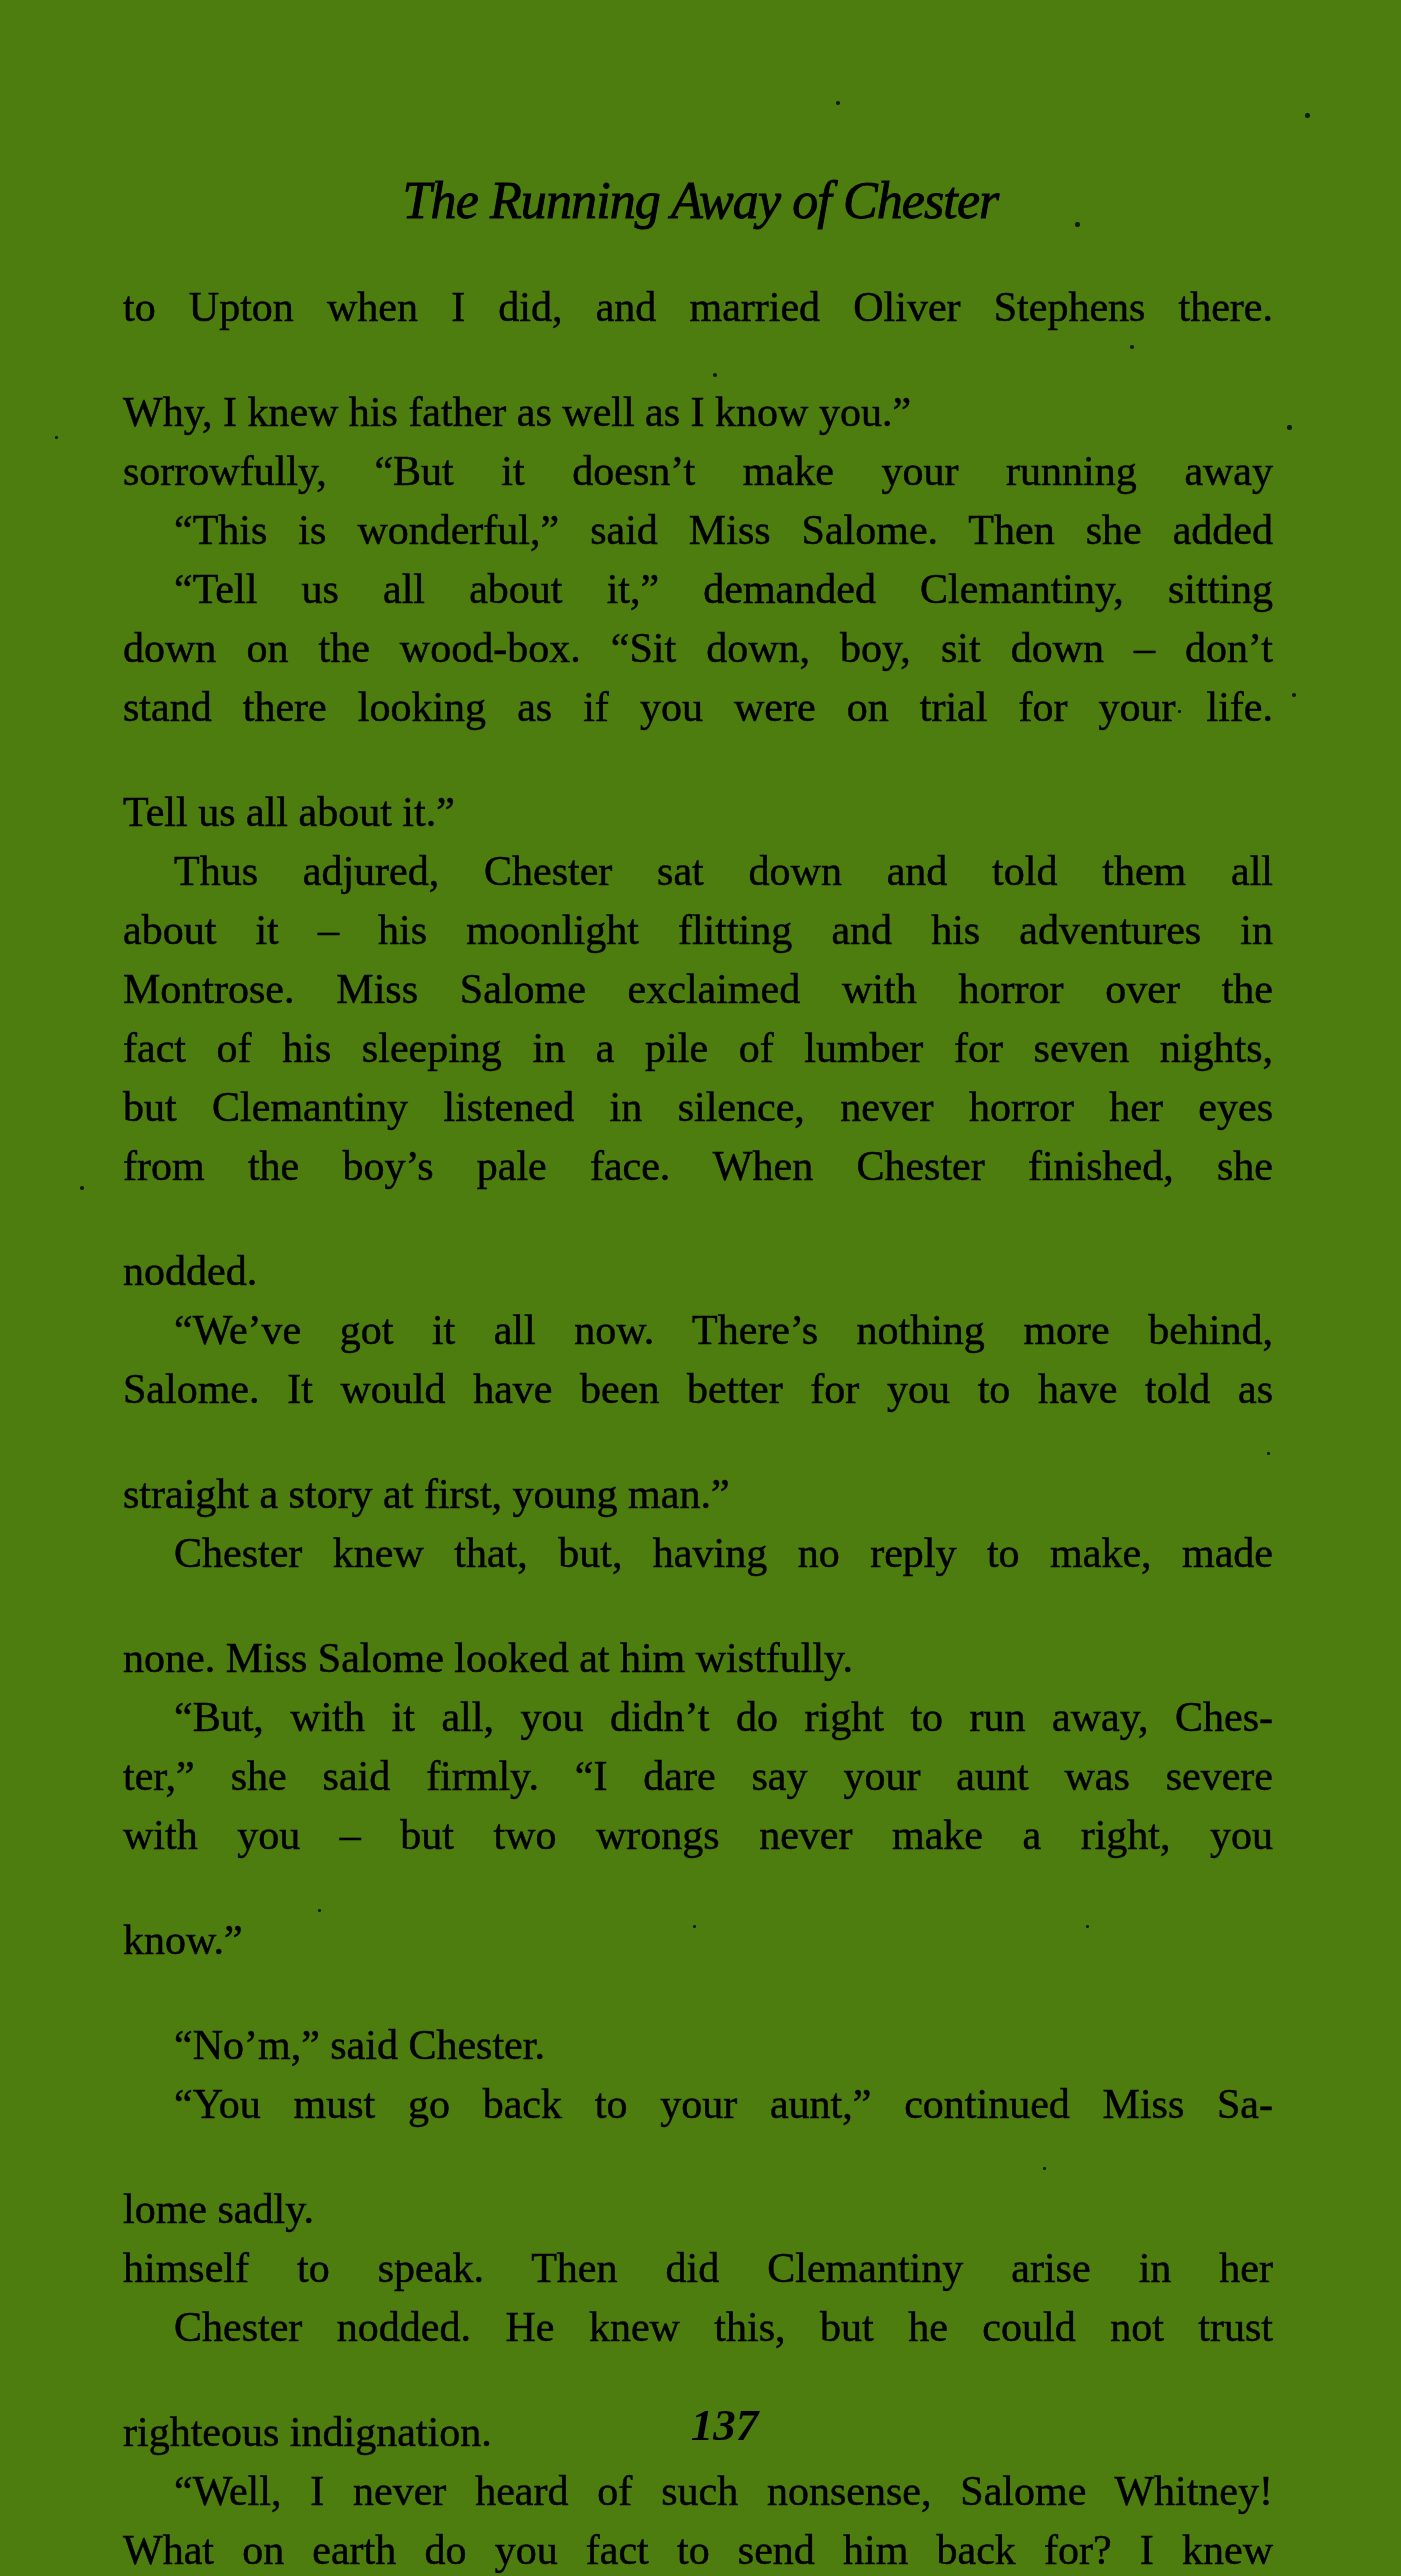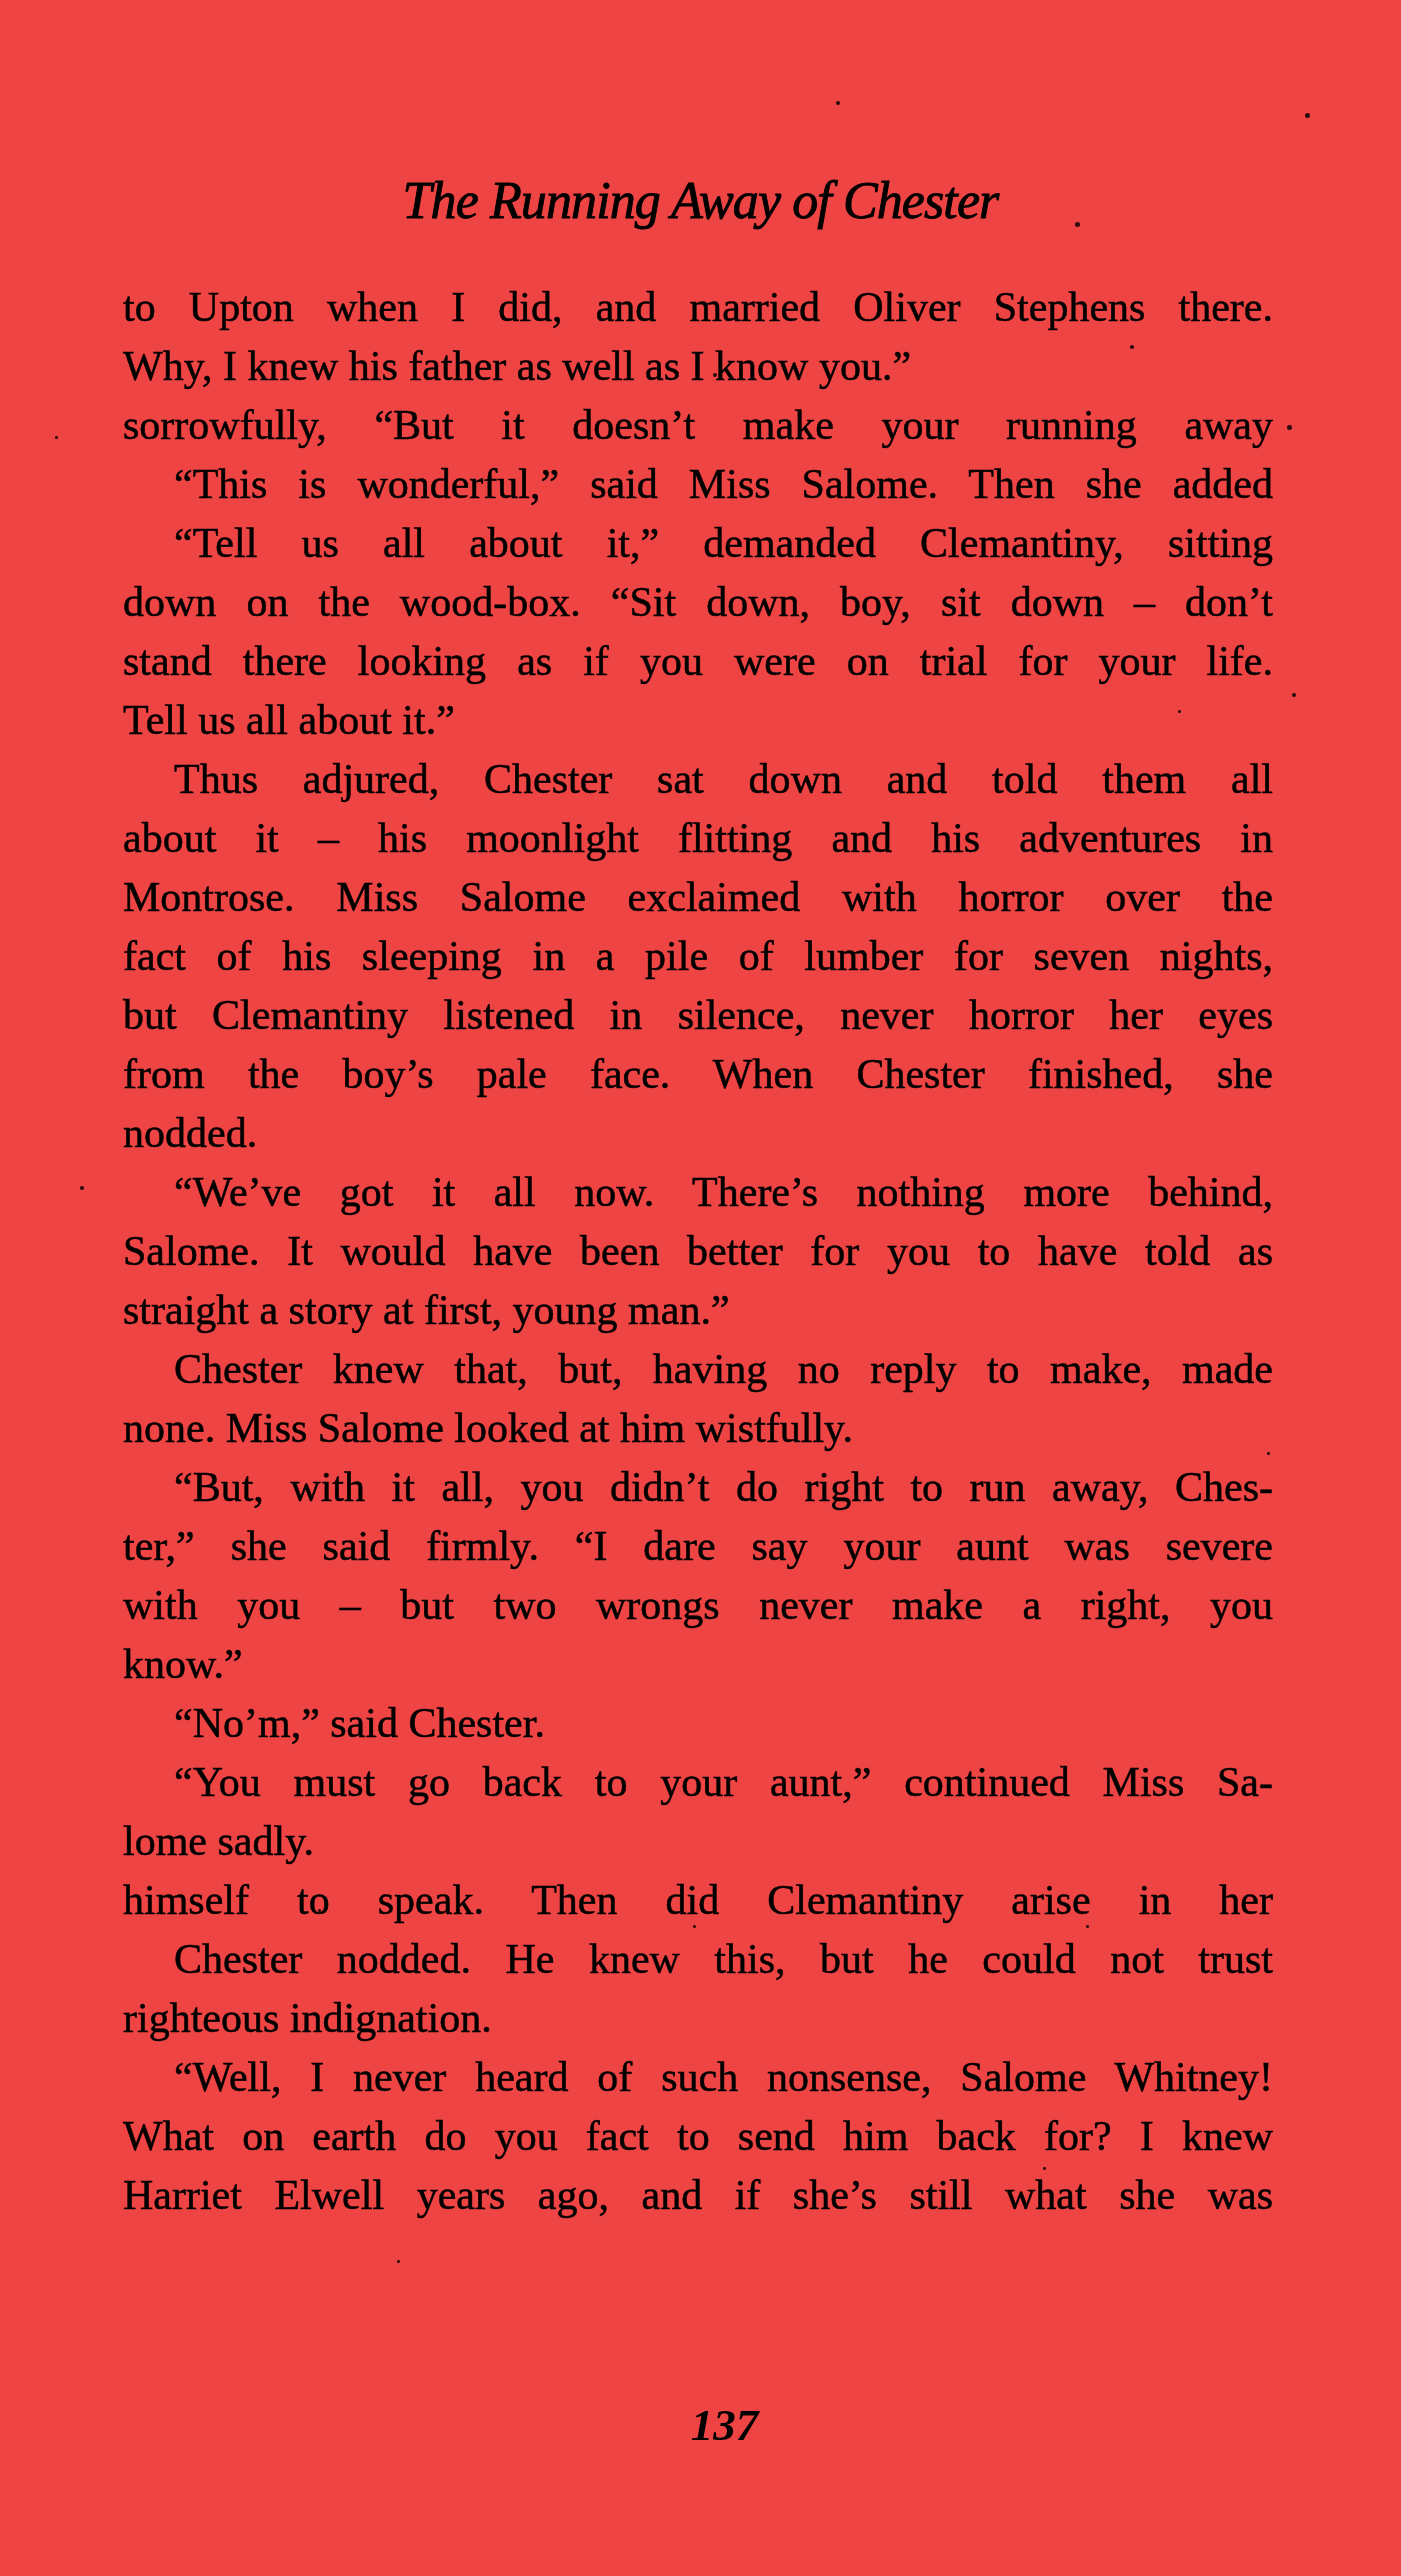--- a/index.html
+++ b/index.html
@@ -1,19 +1,19 @@
 <!DOCTYPE html>
 <html style="font-size:14.3px"><head>
 <meta charset="utf-8">
 <style>
   html,body{margin:0;padding:0;background:#ffffff;}
   .page{
     position:relative;
     width:1401px;height:2576px;
-    background:#ef4444;color:#000;
+    background:#4d7c0f;color:#000;
     font-family:"Liberation Serif","DejaVu Serif",serif;
     overflow:hidden;
   }
   .title{
     position:absolute;top:174px;left:0;width:100%;
     text-align:center;
     font-style:italic;
     font-size:52px;line-height:53px;
     letter-spacing:-0.9px;
     -webkit-text-stroke:0.9px #000;
@@ -22,21 +22,21 @@
     position:absolute;left:123px;top:278px;width:1150px;
     font-size:42px;line-height:59px;
     -webkit-text-stroke:0.5px #000;
   }
   .para{margin:0;padding:0;}
   .line{
     text-align:justify;
     text-align-last:justify;
     text-justify:inter-word;
   }
-  .line.end{text-align-last:left;}
+  .line.end{text-align-last:left;margin-top:46px;}
   .line.indent{text-indent:51px;}
   .page-number{
     position:absolute;top:2403px;left:0;width:100%;
     text-align:center;
     font-size:45px;line-height:45px;
     font-style:italic;font-weight:bold;padding-left:24px;
   }
   .speck{
     position:absolute;background:#000;border-radius:50%;opacity:.8;
   }

